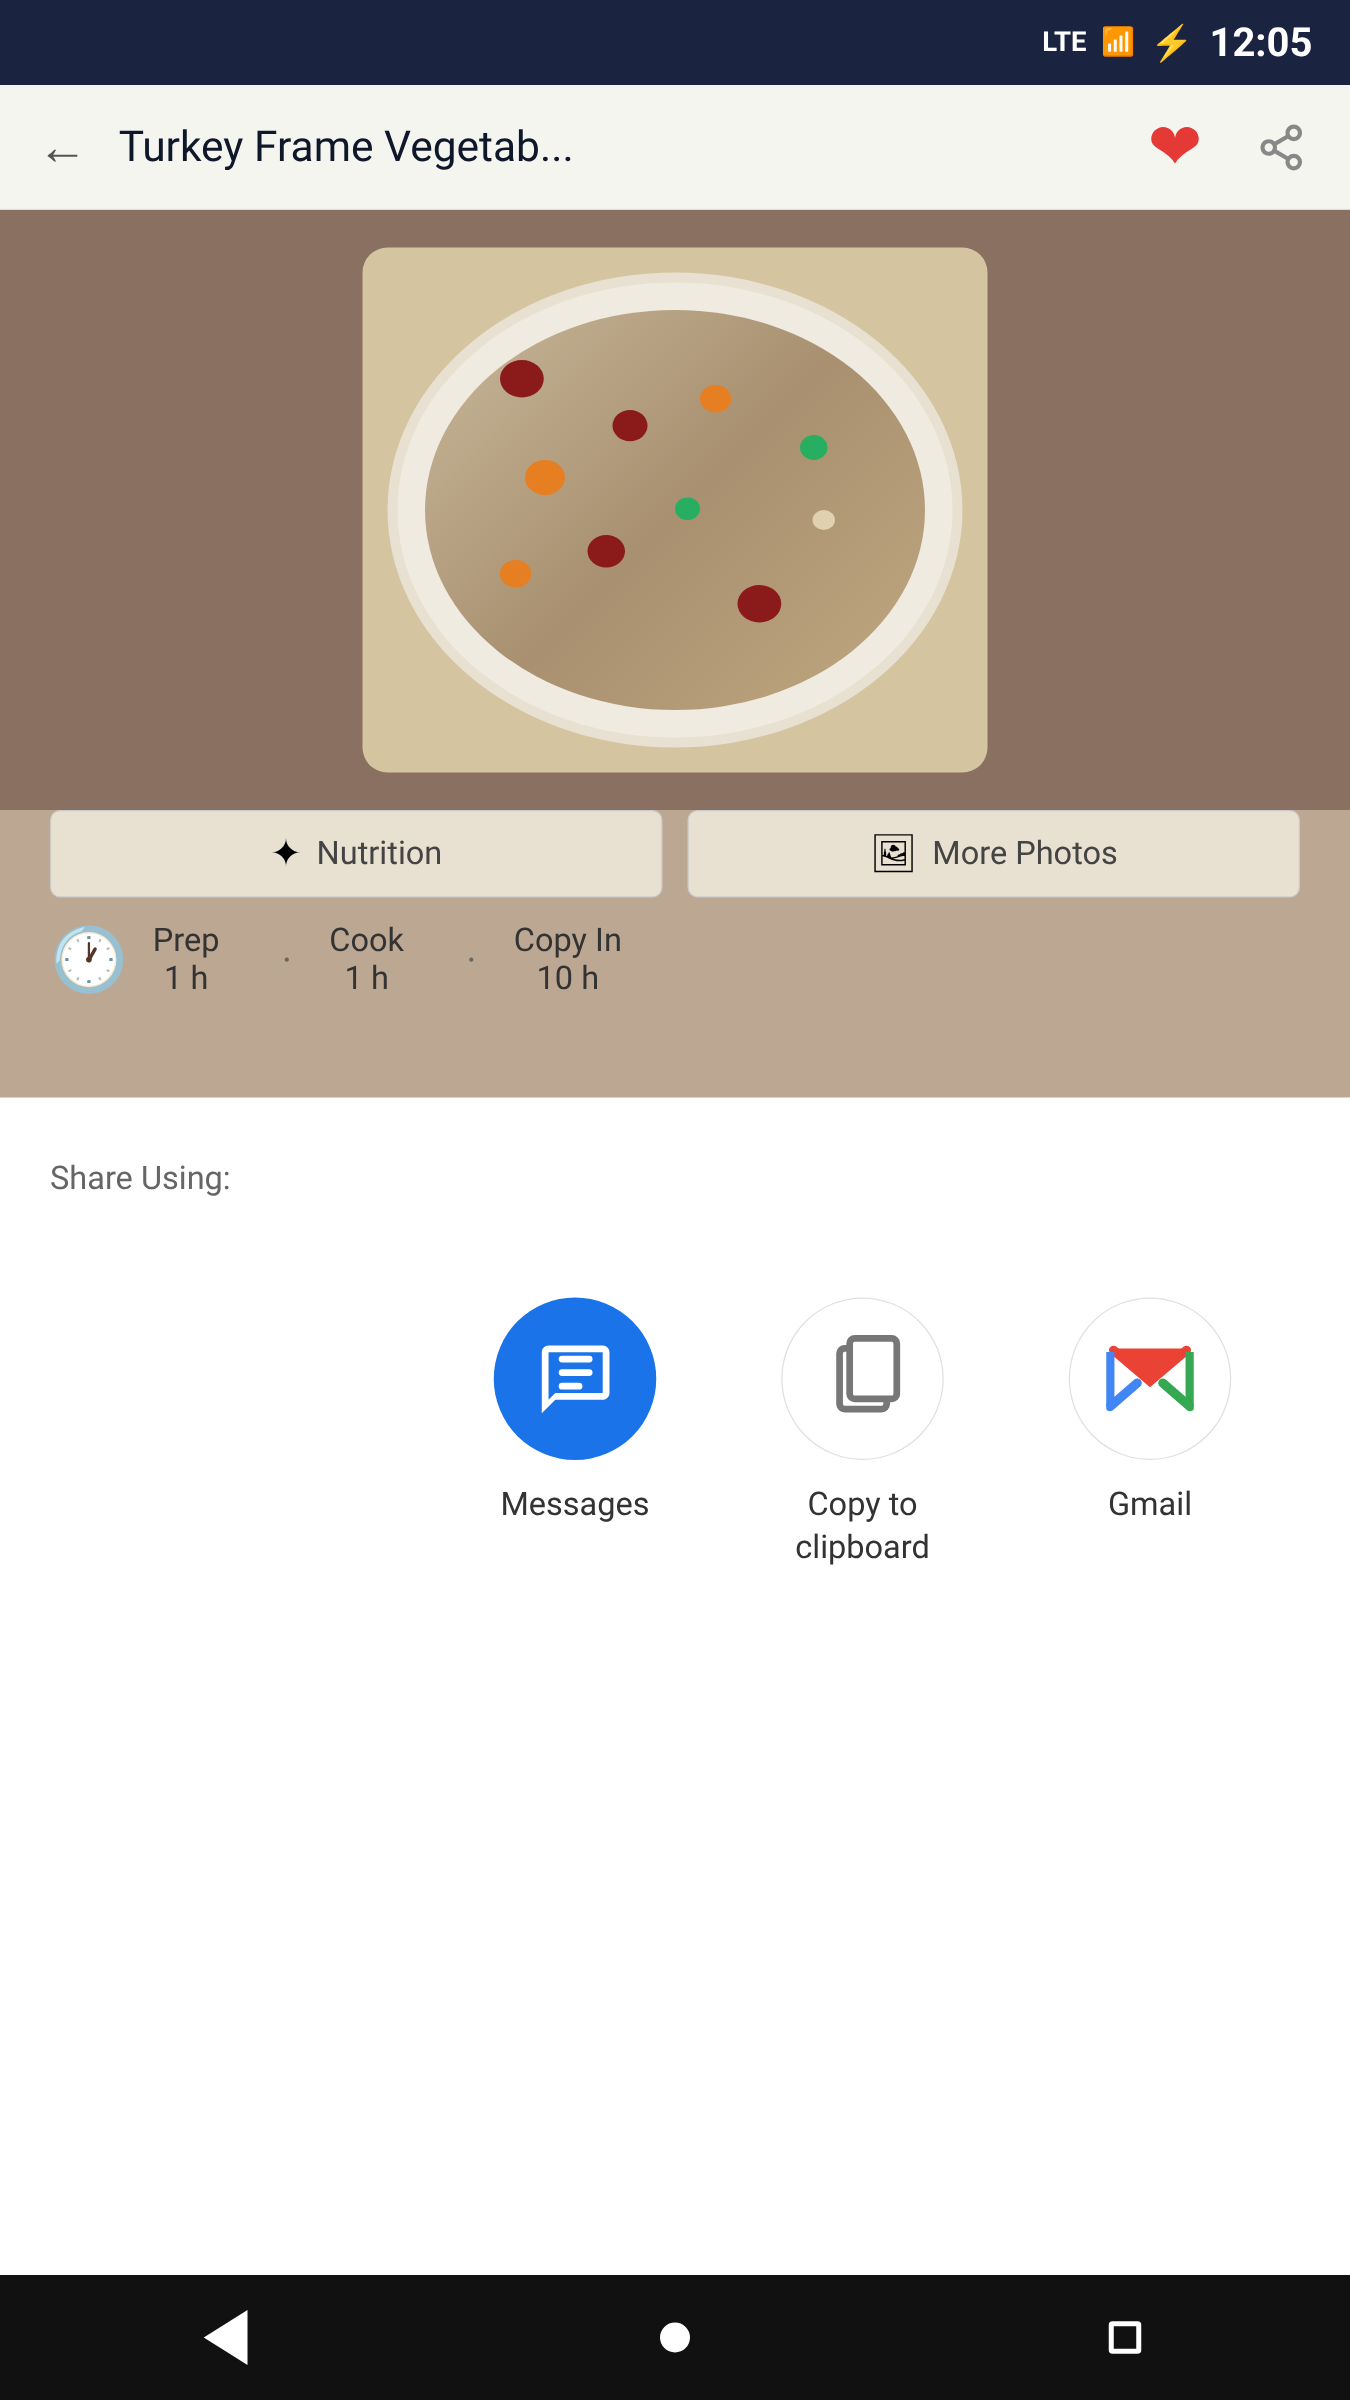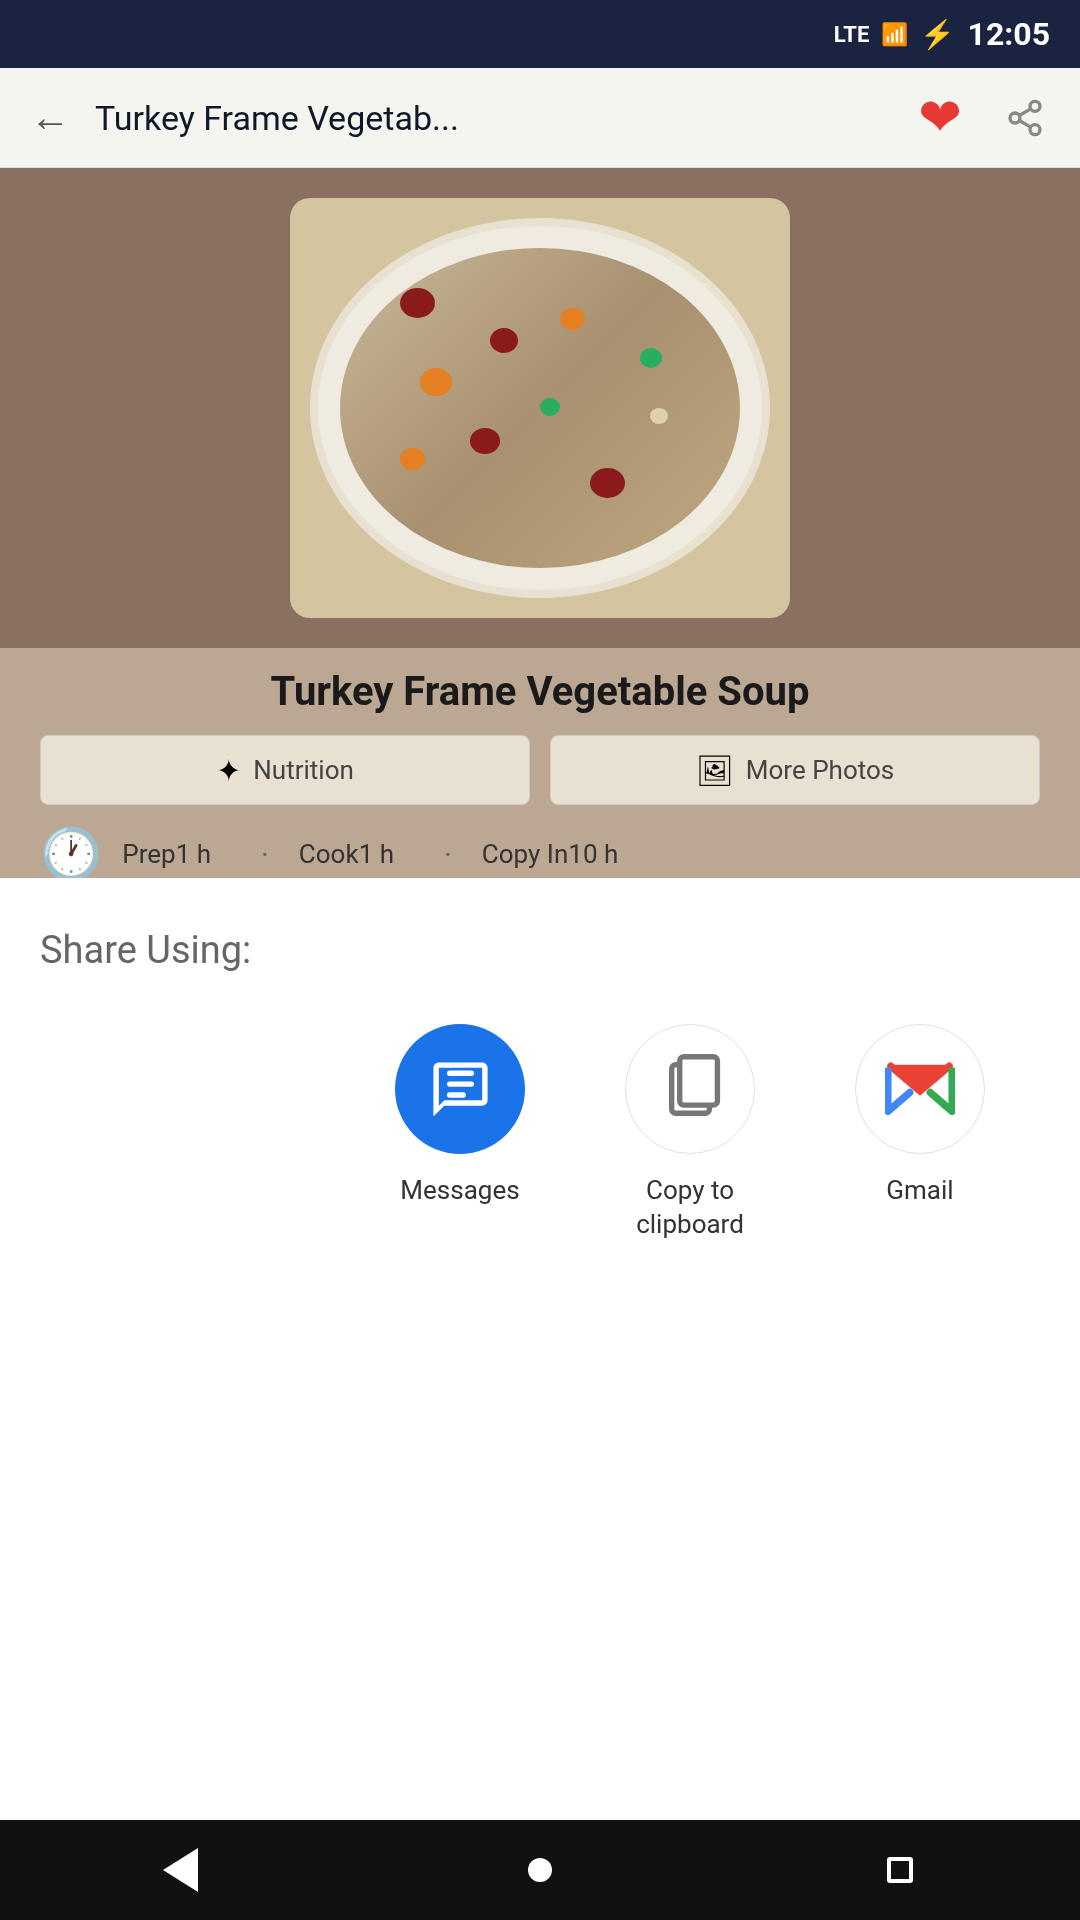--- a/index.html
+++ b/index.html
@@ -198,21 +198,21 @@
       align-items: center;
       padding: 0 40px;
       gap: 20px;
     }
     .clock-icon {
       font-size: 50px;
       color: #2e7d32;
     }
     .time-item {
       display: flex;
-      flex-direction: row;
+      flex-direction: column;
       align-items: center;
       margin-right: 20px;
     }
     .time-label {
       font-size: 26px;
       color: #333;
     }
     .time-value {
       font-size: 26px;
       color: #333;
@@ -225,23 +225,23 @@
 
     
     .share-sheet {
       width: 100%;
       background: #fff;
       padding: 50px 40px;
       min-height: 450px;
     }
 
     .share-title {
-      font-size: 38px;
+      font-size: 26px;
       color: #666;
-      margin-bottom: 52px;
+      margin-bottom: 80px;
     }
 
     .share-options {
       display: flex;
       gap: 30px;
       justify-content: flex-end;
       padding: 0 20px;
     }
 
     .share-option {
@@ -378,23 +378,20 @@
           <div class="veggie-dot" style="width:30px;height:26px;background:#8b1a1a;top:180px;left:130px;border-radius:50%;"></div>
           <div class="veggie-dot" style="width:25px;height:22px;background:#e67e22;top:200px;left:60px;border-radius:50%;"></div>
           <div class="veggie-dot" style="width:22px;height:20px;background:#27ae60;top:100px;left:300px;border-radius:50%;"></div>
           <div class="veggie-dot" style="width:35px;height:30px;background:#8b1a1a;top:220px;left:250px;border-radius:50%;"></div>
           <div class="veggie-dot" style="width:18px;height:16px;background:#e0d0b0;top:160px;left:310px;border-radius:50%;"></div>
         </div>
       </div>
     </div>
   </div>
 
-  <div class="recipe-title-bar">
-    <span class="recipe-title">Turkey Frame Vegetable Soup</span>
-  </div>
 
   <div class="recipe-buttons">
     <div class="recipe-btn">
       <span class="recipe-btn-icon">✦</span>
       <span class="recipe-btn-text">Nutrition</span>
     </div>
     <div class="recipe-btn">
       <span class="recipe-btn-icon">🖼</span>
       <span class="recipe-btn-text">More Photos</span>
     </div>

